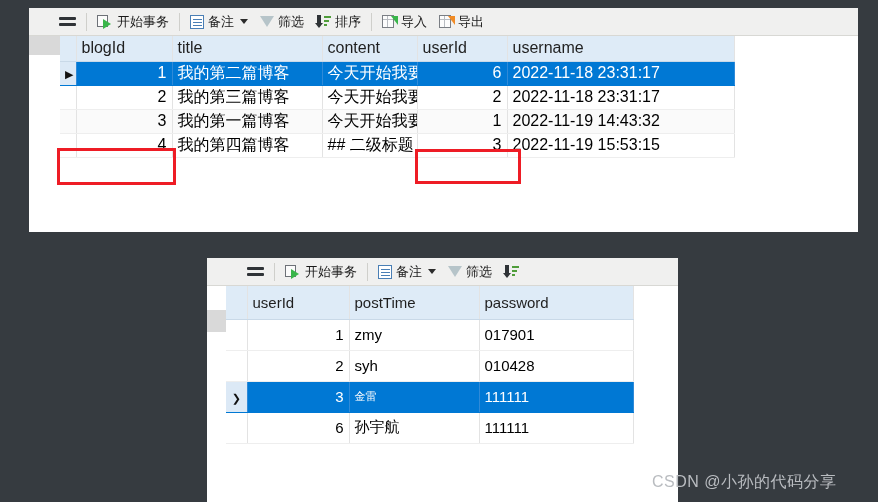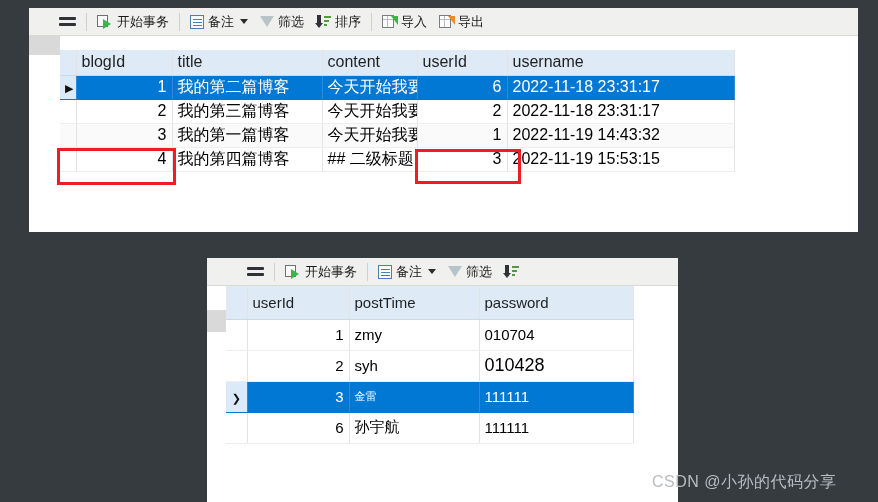--- a/index.html
+++ b/index.html
@@ -279,21 +279,21 @@
 
   
   #panel-blog {
     left: 29px;
     top: 8px;
     width: 829px;
     height: 224px;
   }
   #panel-blog .toolbar { width: 829px; top: -8px; height: 36px; padding-top: 8px; }
   #panel-blog .gridwrap { left: 31px; top: 28px; width: 675px; height: 196px; }
-  #panel-blog table.grid { width: 674px; margin-top: 14px; }
+  #panel-blog table.grid { width: 674px; }
 
   
   #panel-user {
     left: 207px;
     top: 258px;
     width: 471px;
     height: 244px;
   }
   #panel-user .toolbar { width: 471px; }
   #panel-user .gridwrap { left: 19px; top: 28px; width: 408px; height: 216px; }
@@ -468,27 +468,27 @@
           <th style="font-size:15px">userId</th>
           <th style="font-size:15px">postTime</th>
           <th style="font-size:15px">password</th>
         </tr>
       </thead>
       <tbody>
         <tr style="height:31px">
           <td class="marker"></td>
           <td class="num" style="font-size:15px">1</td>
           <td style="font-size:15px">zmy</td>
-          <td style="font-size:15px">010704</td>
+          <td style="font-size:15px">017901</td>
         </tr>
         <tr style="height:31px">
           <td class="marker"></td>
           <td class="num" style="font-size:15px">2</td>
           <td style="font-size:15px">syh</td>
-          <td style="font-size:18px">010428</td>
+          <td style="font-size:15px">010428</td>
         </tr>
         <tr class="selected" style="height:31px">
           <td class="marker"><span class="rowarrow">❯</span></td>
           <td class="num" style="font-size:15px">3</td>
           <td style="font-size:11px">金雷</td>
           <td style="font-size:15px">111111</td>
         </tr>
         <tr style="height:31px">
           <td class="marker"></td>
           <td class="num" style="font-size:15px">6</td>

